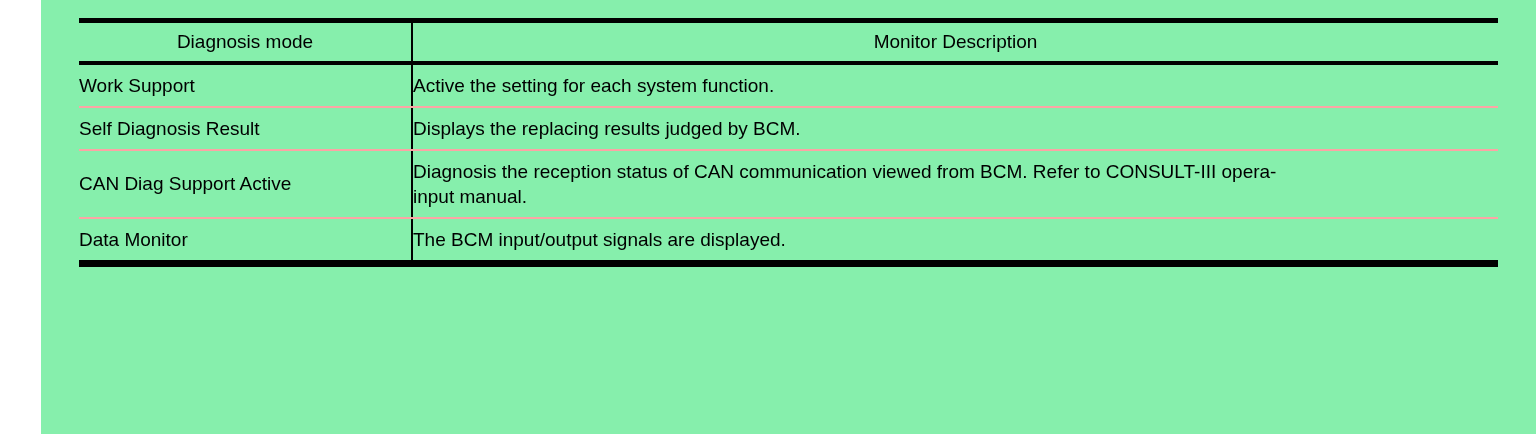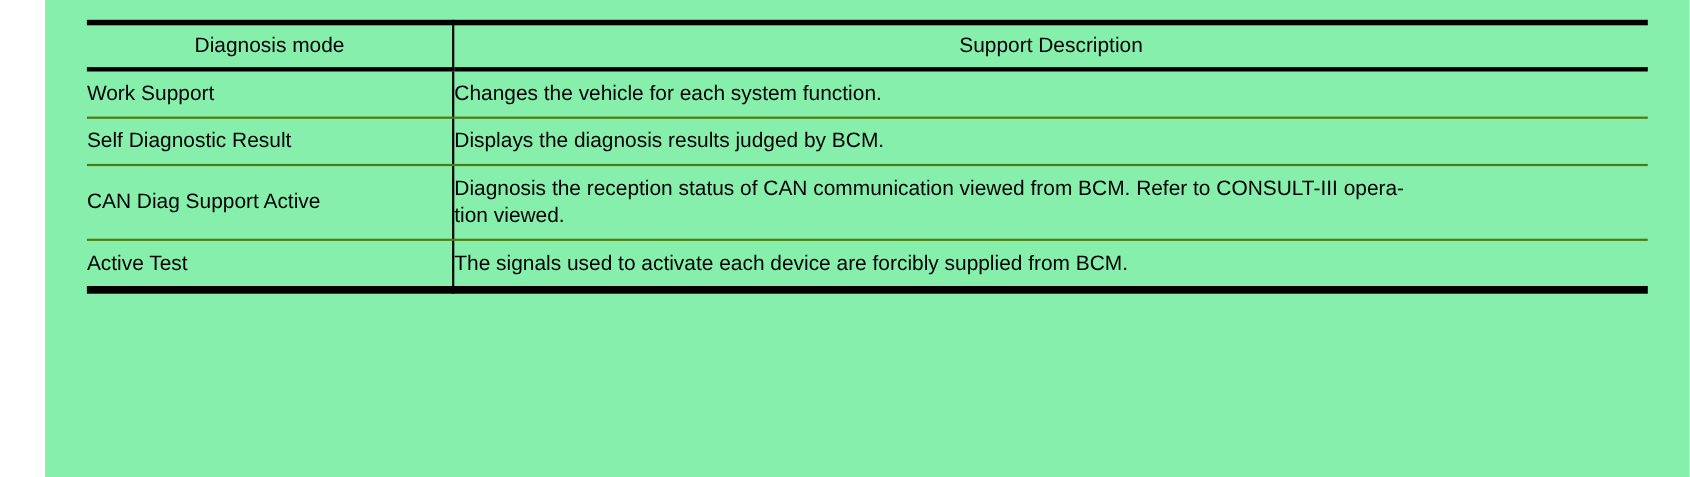--- a/index.html
+++ b/index.html
@@ -39,21 +39,21 @@
     height: 40px;
     vertical-align: middle;
     border-bottom: 4px solid #000000;
     padding: 7px 8px;
   }
   table.diag-table th:first-child,
   table.diag-table td:first-child {
     border-right: 2px solid #000000;
   }
   table.diag-table td {
-    border-bottom: 2px solid #4d7c0f;
+    border-bottom: 2px solid #fca5a5;
     vertical-align: middle;
     height: 43px;
     padding: 8px 0;
   }
   tbody tr:last-child td { border-bottom: none; }
   td.cell-mode {
     padding-left: 17px;
     padding-right: 10px;
     text-align: left;
   }
@@ -82,45 +82,45 @@
 <div class="page">
   <div class="table-wrap">
     <table class="diag-table">
       <colgroup>
         <col class="col-mode">
         <col class="col-desc">
       </colgroup>
       <thead>
         <tr>
           <th>Diagnosis mode</th>
-          <th>Support Description</th>
+          <th>Monitor Description</th>
         </tr>
       </thead>
       <tbody>
           <tr>
             <td class="cell-mode">Work Support</td>
             <td class="cell-desc">
-              <div class="desc-line">Changes the vehicle for each system function.</div>
+              <div class="desc-line">Active the setting for each system function.</div>
             </td>
           </tr>
           <tr>
-            <td class="cell-mode">Self Diagnostic Result</td>
+            <td class="cell-mode">Self Diagnosis Result</td>
             <td class="cell-desc">
-              <div class="desc-line">Displays the diagnosis results judged by BCM.</div>
+              <div class="desc-line">Displays the replacing results judged by BCM.</div>
             </td>
           </tr>
           <tr>
             <td class="cell-mode">CAN Diag Support Active</td>
             <td class="cell-desc">
               <div class="desc-line">Diagnosis the reception status of CAN communication viewed from BCM. Refer to CONSULT-III opera-</div>
-              <div class="desc-line">tion viewed.</div>
+              <div class="desc-line">input manual.</div>
             </td>
           </tr>
           <tr>
-            <td class="cell-mode">Active Test</td>
+            <td class="cell-mode">Data Monitor</td>
             <td class="cell-desc">
-              <div class="desc-line">The signals used to activate each device are forcibly supplied from BCM.</div>
+              <div class="desc-line">The BCM input/output signals are displayed.</div>
             </td>
           </tr>
         </tbody>
     </table>
   </div>
 </div>
 
 </body></html>

